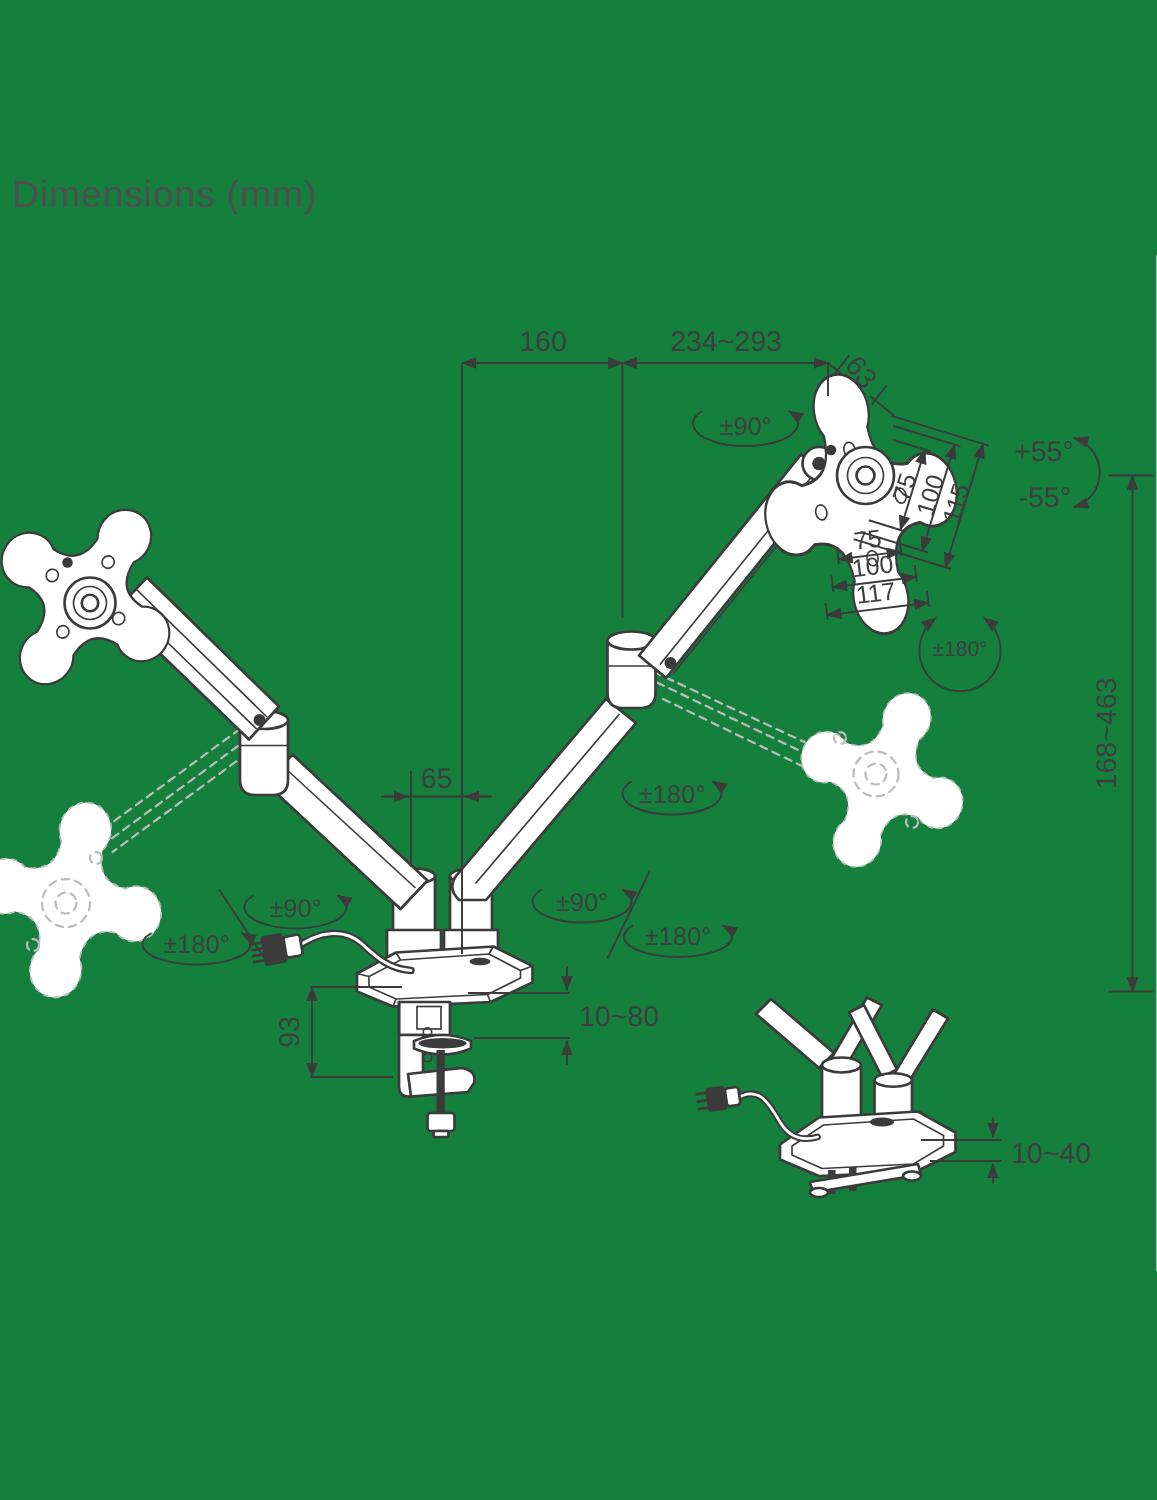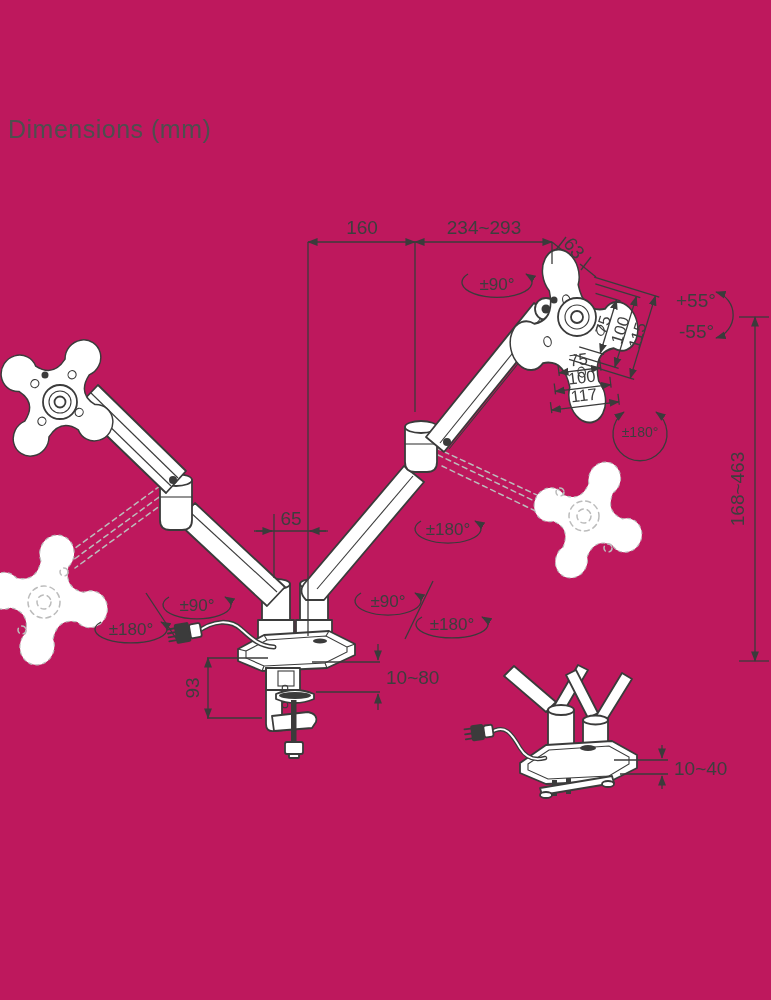--- a/index.html
+++ b/index.html
@@ -1,16 +1,16 @@
 <!DOCTYPE html>
 <html><head>
 <meta charset="utf-8">
 <style>
   html,body{margin:0;padding:0;background:#ffffff;}
-  .stage{position:relative;width:771px;height:1000px;background:#be185d;overflow:hidden;
+  .stage{position:relative;width:771px;height:1000px;background:#15803d;overflow:hidden;
          font-family:"Liberation Sans", sans-serif;}
   svg{display:block;}
   text{font-family:"Liberation Sans", sans-serif;fill:#3e3e3e;}
   .t-title{font-size:25px;fill:#4e4e4e;letter-spacing:.5px;}
   .t-dim{font-size:19px;}
   .t-dim-s{font-size:16.5px;}
   .t-rot{font-size:17px;}
   .t-rot-s{font-size:14px;}
   .ln{stroke:#3b3b3b;stroke-width:1.8;fill:none;stroke-linecap:round;stroke-linejoin:round;}
   .lnf{stroke:#3b3b3b;stroke-width:1.8;fill:#ffffff;stroke-linejoin:round;}

